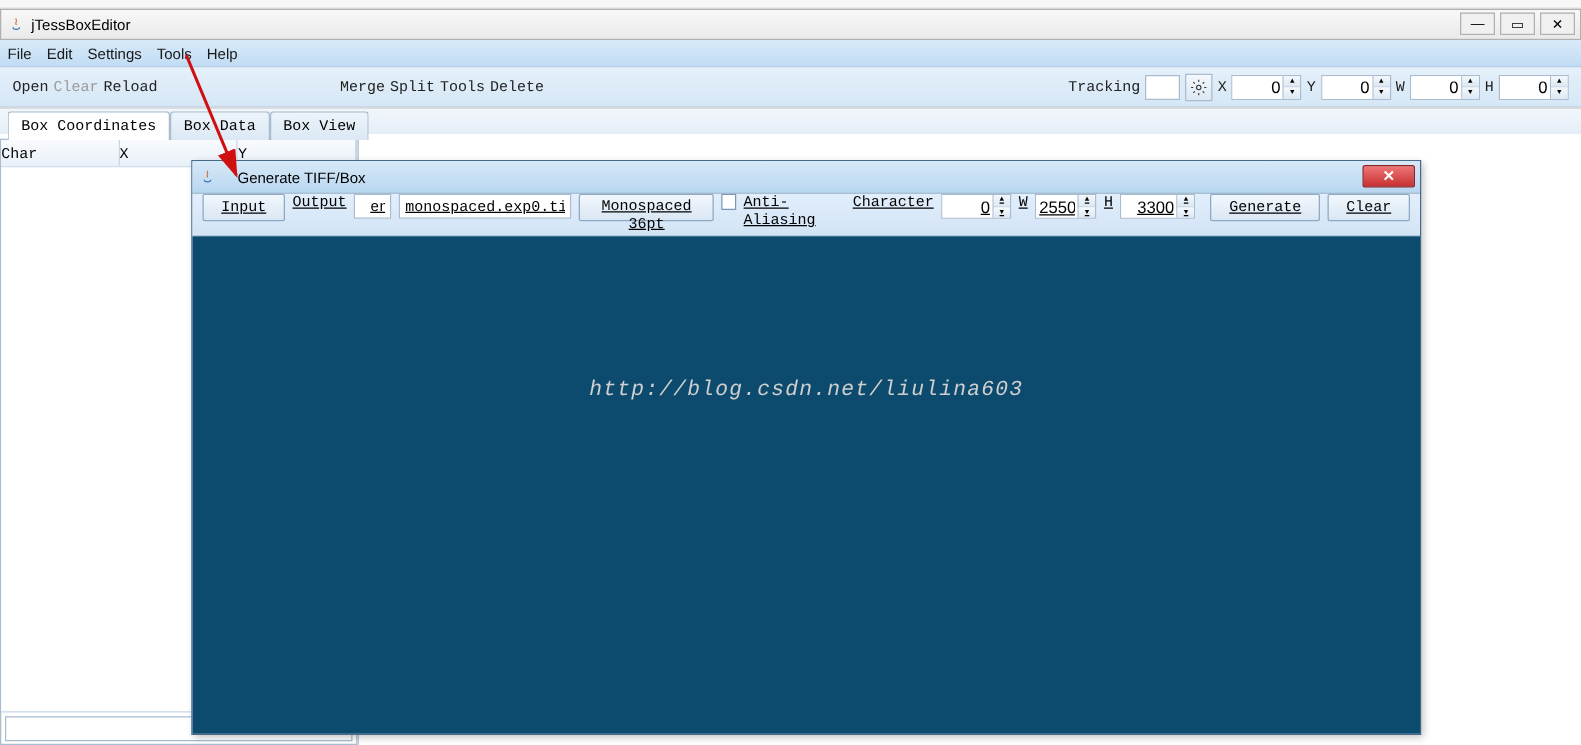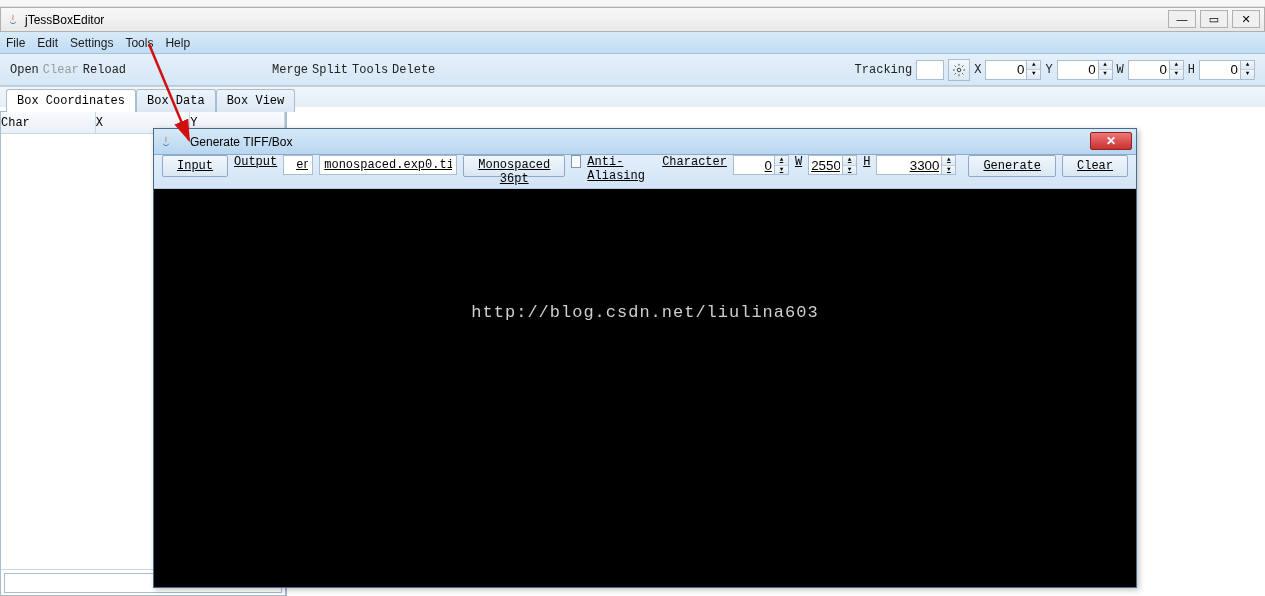--- a/index.html
+++ b/index.html
@@ -250,23 +250,24 @@
   }
   .dialog-toolbar .spacer2 { flex: 1; }
   .chk {
     width: 13px; height: 13px;
     border: 1px solid #7a98b5;
     background: #fff;
     cursor: pointer;
   }
   .dialog-body {
     flex: 1;
-    background: #000000;
+    background: #0c4a6e;
     height: calc(100% - 26px - 34px);
     position: relative;
+    font-style: italic;
   }
   .watermark {
     position: absolute;
     left: 50%; top: 114px;
     transform: translateX(-50%);
     color: #cfcfcf;
     font-family: "Courier New", monospace;
     font-size: 17px;
     letter-spacing: 1px;
   }
@@ -416,21 +417,21 @@
     <span>W</span>
     <div class="spin">
         <input style="width: 33px;" value="2550">
         <div class="arrows">
           <div>▲</div>
           <div>▼</div>
         </div>
       </div>
     <span>H</span>
     <div class="spin">
-        <input style="width: 64px;" value="3300">
+        <input style="width: 44px;" value="3300">
         <div class="arrows">
           <div>▲</div>
           <div>▼</div>
         </div>
       </div>
     <div class="spacer2"></div>
     <button class="btn mono">Generate</button>
     <button class="btn mono">Clear</button>
   </div>
   <div class="dialog-body">

